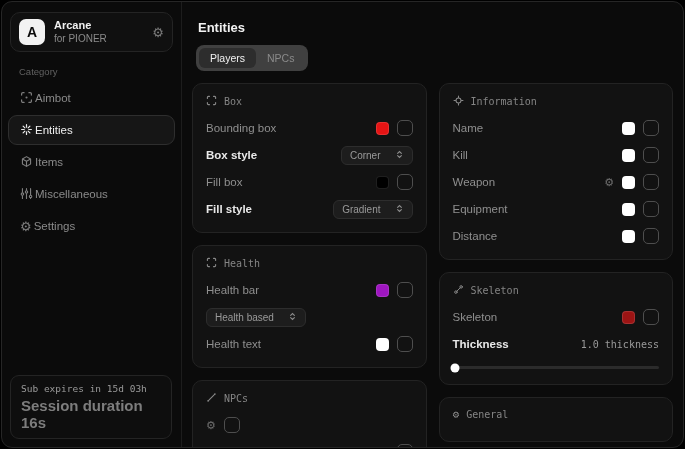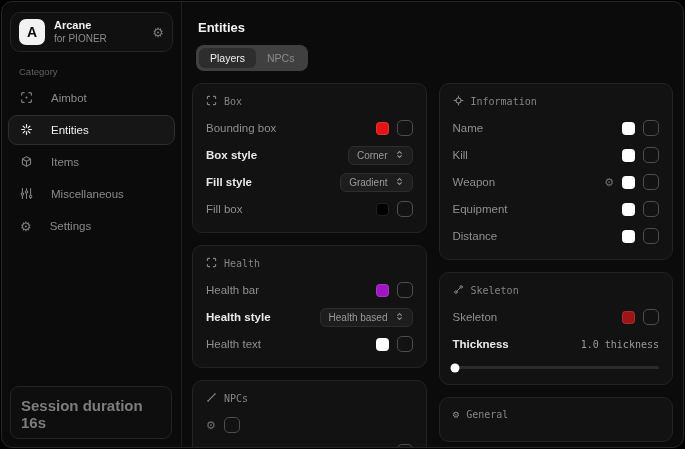--- a/index.html
+++ b/index.html
@@ -9,21 +9,21 @@
 
   
   .sidebar { width:180px; flex:0 0 180px; border-right:1px solid #1d1d1d; position:relative; padding-top:8px; }
   .logo-card { margin:2px 8px 0 8px; border:1px solid #242424; background:#101010; border-radius:10px; padding:6px 8px; display:flex; align-items:center; gap:9px; height:40px; }
   .logo-box { width:26px; height:26px; border-radius:7px; background:#f2f2f2; color:#0a0a0a; font-weight:bold; font-size:14px; display:flex; align-items:center; justify-content:center; }
   .logo-text { flex:1; line-height:1.25; }
   .logo-title { color:#f0f0f0; font-size:11px; font-weight:bold; }
   .logo-sub { color:#8b8b8b; font-size:10px; }
   .logo-gear { color:#7a7a7a; font-size:13px; cursor:pointer; }
   .cat-label { color:#616161; font-size:9.5px; margin:14px 0 6px 17px; }
-  .nav-item { display:flex; align-items:center; gap:18px; color:#8a8a8a; font-size:11.5px; padding:0 11px; height:30px; margin:2px 6px; border:1px solid transparent; border-radius:9px; cursor:pointer; }
+  .nav-item { display:flex; align-items:center; gap:2px; color:#8a8a8a; font-size:11.5px; padding:0 11px; height:30px; margin:2px 6px; border:1px solid transparent; border-radius:9px; cursor:pointer; }
   .nav-item svg, .nav-item .gi { color:#7d7d7d; }
   .nav-item.active { background:#161616; border-color:#2e2e2e; color:#efefef; }
   .nav-item.active svg, .nav-item.active .gi { color:#e8e8e8; }
   .gi { font-size:13px; line-height:1; }
   .sb-footer { position:absolute; left:8px; right:9px; bottom:8px; border:1px solid #242424; border-radius:9px; padding:7px 10px; background:#0e0e0e; }
   .sb-footer .l1 { font-family:"DejaVu Sans Mono", monospace; font-size:9.5px; color:#9a9a9a; }
   .sb-footer .l2 { font-size:15px; color:#7d7d7d; font-weight:bold; margin-top:3px; }
 
   
   .main { flex:1; padding:16px 10px 10px 10px; overflow:hidden; }
@@ -37,21 +37,21 @@
   .card { background:#121212; border:1px solid #232323; border-radius:10px; padding:11px 13px 12px 13px; }
   .card-h { display:flex; align-items:center; gap:7px; color:#858585; font-family:"DejaVu Sans Mono", monospace; font-size:10px; margin-bottom:9px; }
   .card-h svg, .card-h .gi { color:#8a8a8a; }
   .row { display:flex; align-items:center; min-height:22px; margin-top:5px; }
   .row .lbl { flex:1; color:#8f8f8f; font-size:11.5px; }
   .row .lbl.em { color:#e9e9e9; font-weight:bold; }
   .ctrls { display:flex; align-items:center; gap:8px; }
   .swatch { width:13px; height:13px; border-radius:4px; border:1px solid rgba(255,255,255,0.12); cursor:pointer; }
   .checkbox { width:16px; height:16px; border:1.5px solid #4e4e4e; border-radius:5px; background:transparent; cursor:pointer; }
   .mini-gear { color:#6e6e6e; font-size:11px; cursor:pointer; line-height:1; }
-  .dropdown { display:flex; align-items:center; gap:7px; background:#1d1d1d; border:1px solid #2d2d2d; border-radius:6px; padding:3px 8px; color:#9a9a9a; font-size:10px; cursor:pointer; }
+  .dropdown { display:flex; align-items:center; gap:14px; background:#1d1d1d; border:1px solid #2d2d2d; border-radius:6px; padding:3px 8px; color:#9a9a9a; font-size:10px; cursor:pointer; }
   .dropdown svg { color:#8a8a8a; }
   .val { color:#9a9a9a; font-family:"DejaVu Sans Mono", monospace; font-size:10px; }
   .slider { position:relative; height:3px; background:#2b2b2b; border-radius:2px; margin-top:11px; margin-bottom:3px; cursor:pointer; }
   .slider .fill { height:100%; background:#f2f2f2; border-radius:2px; }
   .slider .handle { position:absolute; top:50%; transform:translate(-50%,-50%); width:9px; height:9px; border-radius:50%; background:#fff; }
 </style>
 </head>
 <body>
 
 <div class="window">
@@ -111,20 +111,21 @@
       </span>
       <span>Miscellaneous</span>
     </div>
 
     <div class="nav-item">
       <span class="gi">⚙</span>
       <span>Settings</span>
     </div>
 
     <div class="sb-footer">
+      <div class="l1">Sub expires in 15d 03h</div>
       <div class="l2">Session duration 16s</div>
     </div>
   </div>
 
   <div class="main">
     <div class="page-title">Entities</div>
 
     <div class="tabbar">
       <div class="tab active">Players</div>
       <div class="tab">NPCs</div>
@@ -155,57 +156,56 @@
             <span class="lbl em">Box style</span>
             <span class="dropdown">
               <span>Corner</span>
               <span><svg width="9" height="9" viewBox="0 0 12 12" fill="none" stroke="currentColor" stroke-width="1.5" stroke-linecap="round">
                     <path d="M3.5 4.5L6 2l2.5 2.5"></path>
                     <path d="M3.5 7.5L6 10l2.5-2.5"></path>
                   </svg></span>
             </span>
           </div>
           <div class="row">
+            <span class="lbl">Fill box</span>
+            <span class="ctrls">
+              <span class="swatch" style="background: rgb(0, 0, 0);"></span>
+              <span class="checkbox"></span>
+            </span>
+          </div>
+          <div class="row">
             <span class="lbl em">Fill style</span>
             <span class="dropdown">
               <span>Gradient</span>
               <span><svg width="9" height="9" viewBox="0 0 12 12" fill="none" stroke="currentColor" stroke-width="1.5" stroke-linecap="round">
                     <path d="M3.5 4.5L6 2l2.5 2.5"></path>
                     <path d="M3.5 7.5L6 10l2.5-2.5"></path>
                   </svg></span>
             </span>
           </div>
-          <div class="row">
-            <span class="lbl">Fill box</span>
-            <span class="ctrls">
-              <span class="swatch" style="background: rgb(0, 0, 0);"></span>
-              <span class="checkbox"></span>
-            </span>
-          </div>
         </div>
 
         <div class="card">
           <div class="card-h">
             <span><svg width="11" height="11" viewBox="0 0 16 16" fill="none" stroke="currentColor" stroke-width="1.6" stroke-linecap="round">
                   <path d="M2 5V3.5A1.5 1.5 0 0 1 3.5 2H5"></path>
                   <path d="M11 2h1.5A1.5 1.5 0 0 1 14 3.5V5"></path>
                   <path d="M14 11v1.5a1.5 1.5 0 0 1-1.5 1.5H11"></path>
                   <path d="M5 14H3.5A1.5 1.5 0 0 1 2 12.5V11"></path>
                 </svg></span>
             <span>Health</span>
           </div>
           <div class="row">
             <span class="lbl">Health bar</span>
             <span class="ctrls">
               <span class="swatch" style="background: rgb(158, 22, 192);"></span>
               <span class="checkbox"></span>
             </span>
           </div>
           <div class="row">
-            <span class="lbl em">Health style</span>
             <span class="dropdown">
               <span>Health based</span>
               <span><svg width="9" height="9" viewBox="0 0 12 12" fill="none" stroke="currentColor" stroke-width="1.5" stroke-linecap="round">
                     <path d="M3.5 4.5L6 2l2.5 2.5"></path>
                     <path d="M3.5 7.5L6 10l2.5-2.5"></path>
                   </svg></span>
             </span>
           </div>
           <div class="row">
             <span class="lbl">Health text</span>

